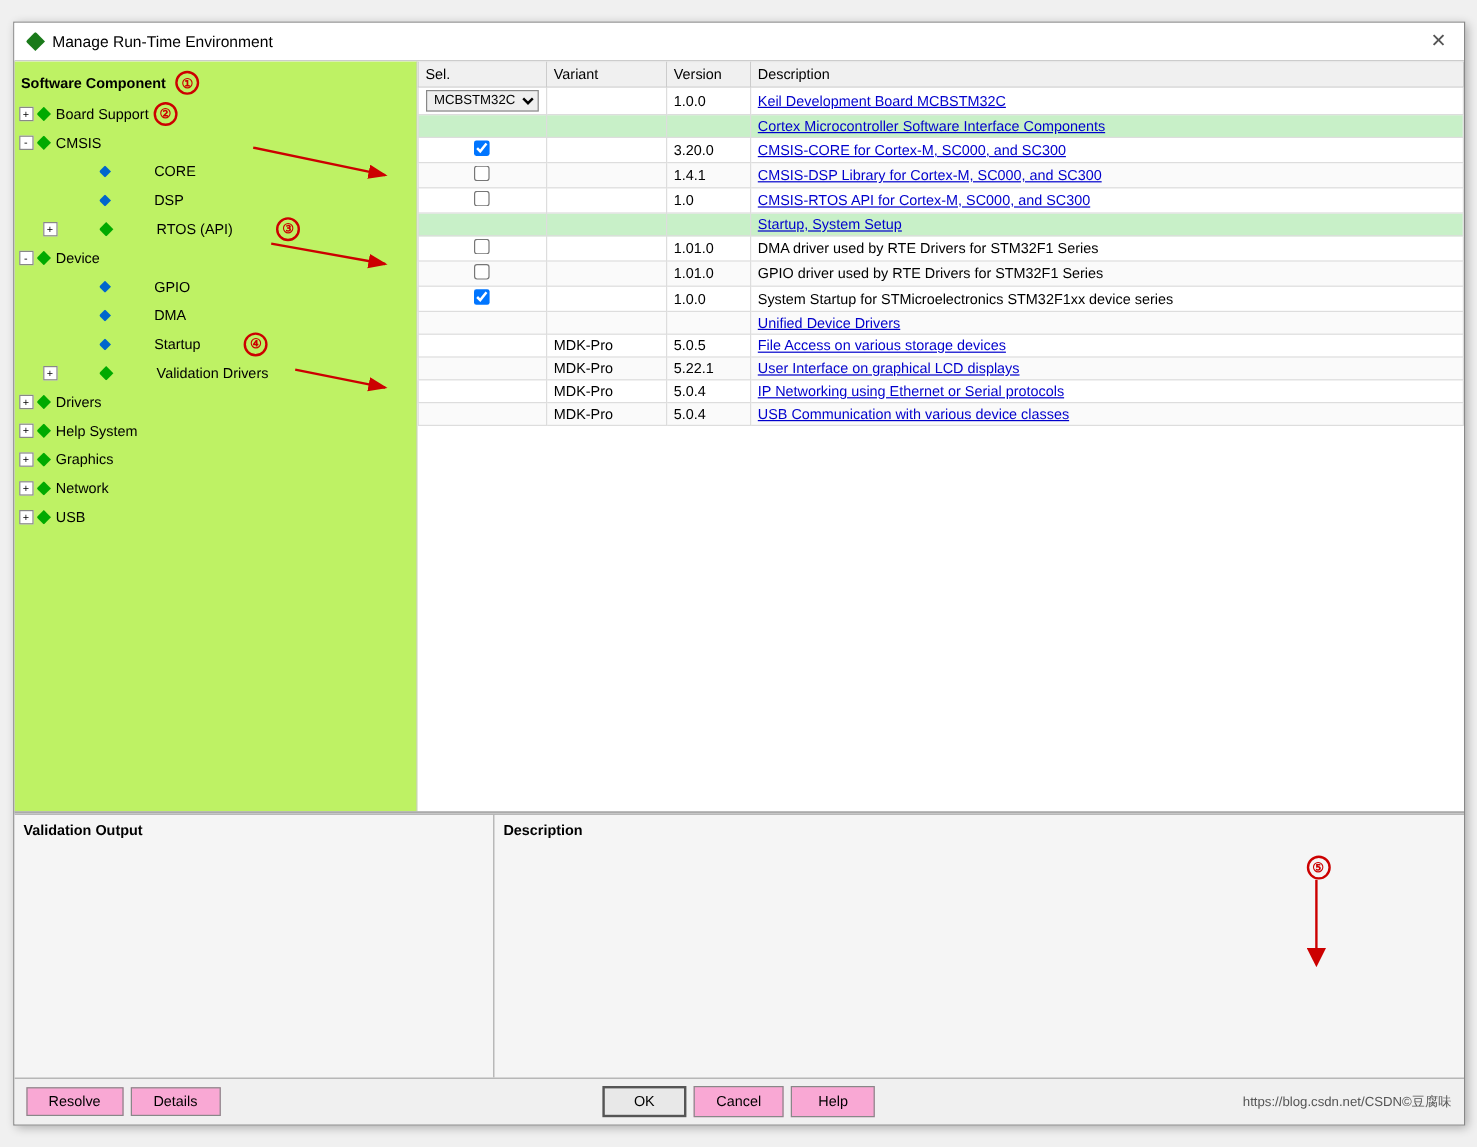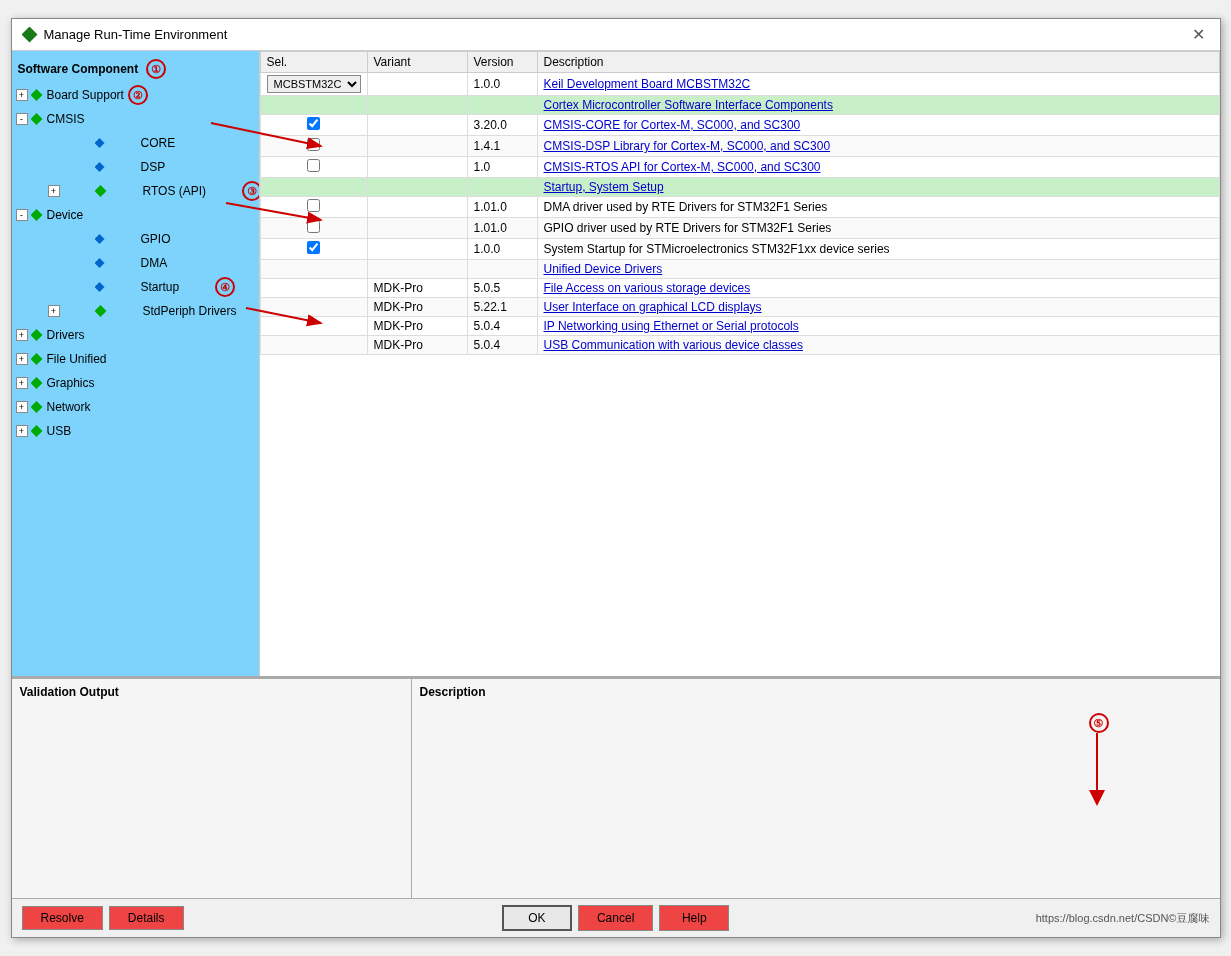--- a/index.html
+++ b/index.html
@@ -61,42 +61,42 @@
       flex: 1;
       overflow: hidden;
     }
     .top-section {
       display: flex;
       flex: 1;
       overflow: hidden;
       border-bottom: 2px solid #aaa;
     }
     .left-panel {
-      width: 248px;
+      width: 336px;
       border-right: 1px solid #ccc;
-      background: #7dd3fc;
+      background: #bef264;
       overflow-y: auto;
       padding: 4px 0;
     }
     .right-panel {
       flex: 1;
       background: #ffffff;
       overflow-y: auto;
     }
     
     .tree-item {
       display: flex;
       align-items: center;
       padding: 2px 4px;
       cursor: pointer;
       white-space: nowrap;
       line-height: 20px;
     }
     .tree-indent-1 { padding-left: 4px; }
-    .tree-indent-2 { padding-left: 36px; gap: 32px; }
+    .tree-indent-2 { padding-left: 24px; gap: 32px; }
     .expand-btn {
       width: 12px;
       height: 12px;
       border: 1px solid #888;
       display: inline-flex;
       align-items: center;
       justify-content: center;
       margin-right: 3px;
       font-size: 9px;
       background: white;
@@ -214,21 +214,21 @@
       padding-left: 12px;
     }
     .footer-right {
       font-size: 11px;
       color: #555;
     }
     .btn {
       padding: 4px 18px;
       font-size: 12px;
       border: 1px solid #888;
-      background: #ef4444;
+      background: #f9a8d4;
       cursor: pointer;
       min-width: 70px;
       text-align: center;
     }
     .btn-ok {
       border: 2px solid #555;
       background: #e8e8e8;
     }
     
     .anno {
@@ -336,33 +336,33 @@
           <div class="tree-item tree-indent-2">
             <span class="expand-spacer"></span>
             <span class="diamond-blue"></span>
             <span class="item-label">Startup</span>
             <span class="anno">④</span>
           </div>
 
           <div class="tree-item tree-indent-2">
             <span class="expand-btn">+</span>
             <span class="diamond-green"></span>
-            <span class="item-label">StdPeriph Drivers</span>
+            <span class="item-label">Validation Drivers</span>
           </div>
 
           <div class="tree-item tree-indent-1">
             <span class="expand-btn">+</span>
             <span class="diamond-green"></span>
             <span class="item-label">Drivers</span>
           </div>
 
           <div class="tree-item tree-indent-1">
             <span class="expand-btn">+</span>
             <span class="diamond-green"></span>
-            <span class="item-label">File Unified</span>
+            <span class="item-label">Help System</span>
           </div>
 
           <div class="tree-item tree-indent-1">
             <span class="expand-btn">+</span>
             <span class="diamond-green"></span>
             <span class="item-label">Graphics</span>
           </div>
 
           <div class="tree-item tree-indent-1">
             <span class="expand-btn">+</span>

